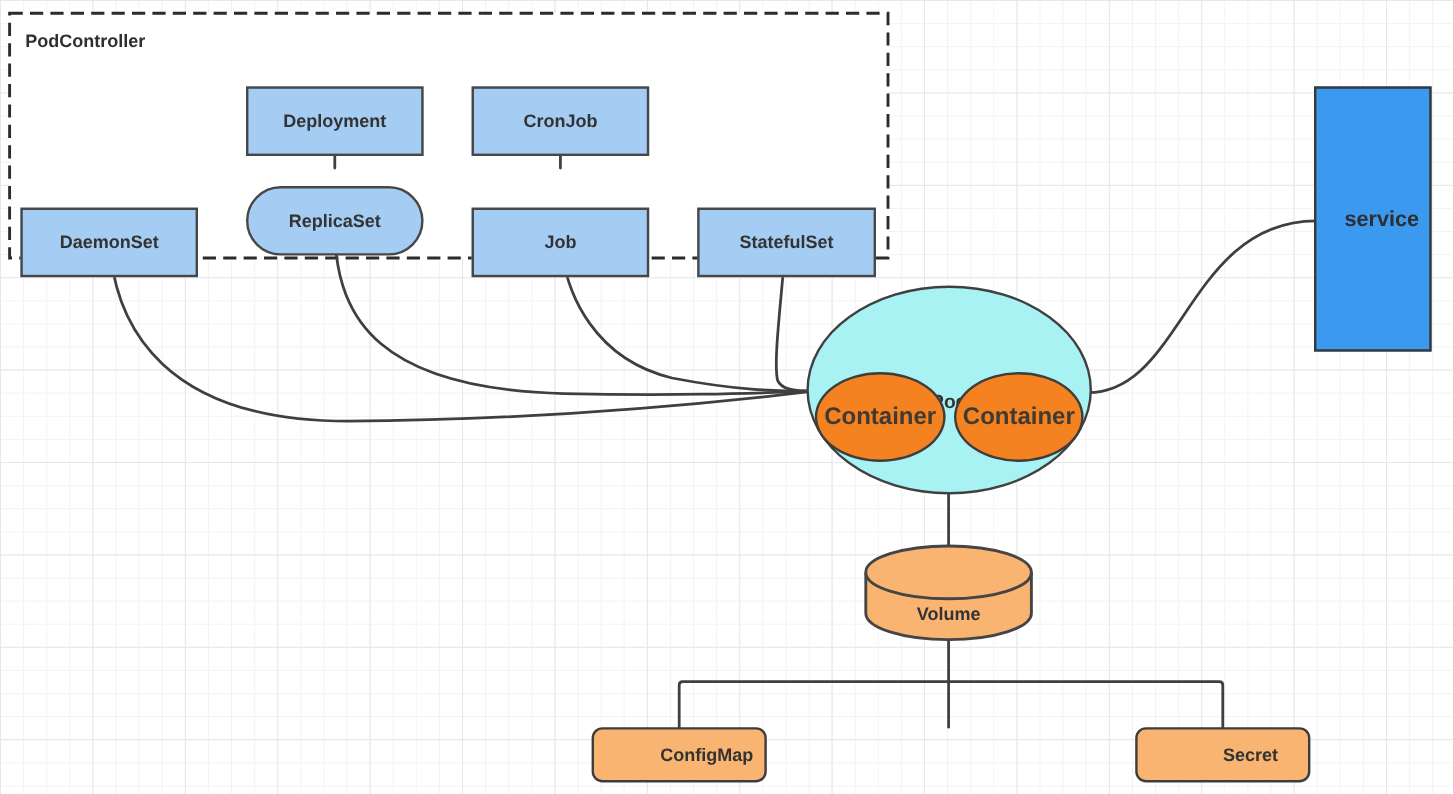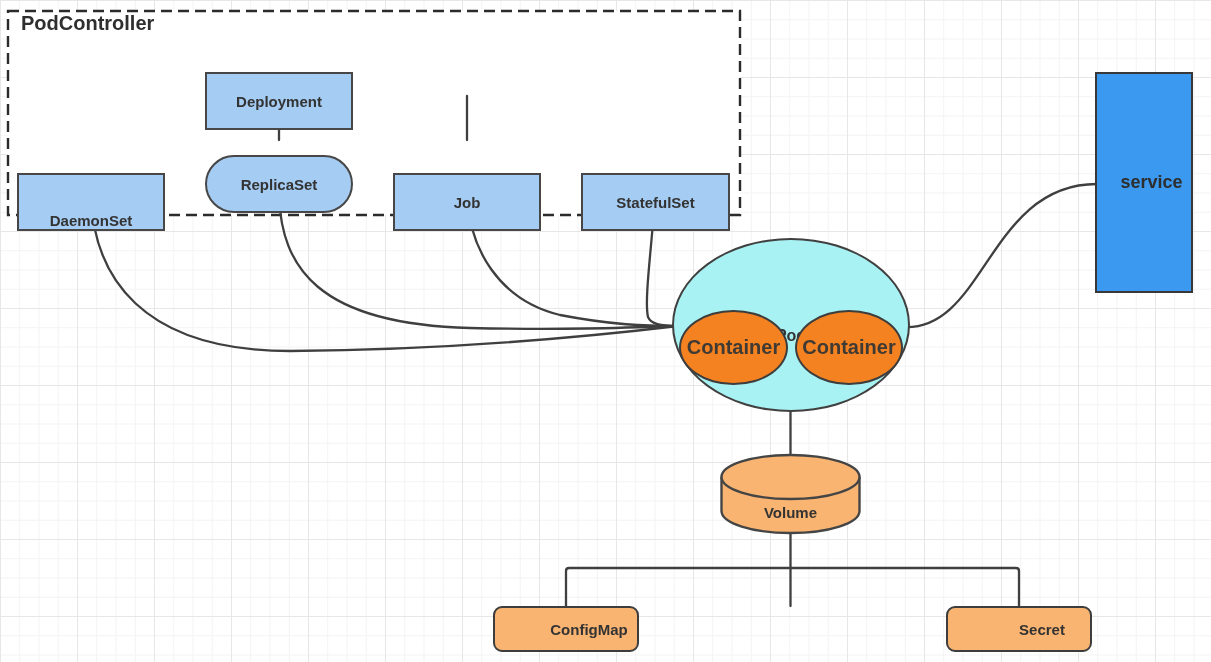--- a/index.html
+++ b/index.html
@@ -70,24 +70,24 @@
     text-align: center;
   }
   .ctrl-box {
     width: 148px; height: 58px;
     background: var(--controller-fill);
     border: 2px solid var(--controller-stroke);
     margin-top: 34px;
   }
   .group-label {
     position: absolute;
-    left: 21px; top: 12px;
+    left: 21px; top: 26px;
     z-index: 2;
     font-weight: bold;
-    font-size: 20px;
+    font-size: 15px;
     color: #2F2F2F;
   }
   .pod-ellipse {
     left: 672px; top: 238px;
     width: 238px; height: 174px;
     background: var(--pod-fill);
     border: 2.2px solid #404040;
     border-radius: 50%;
     align-items: center;
     padding-top: 21px;
@@ -151,21 +151,24 @@
       <path class="cyl" d="M721.5 477 L721.5 511 A69 22 0 0 0 859.5 511 L859.5 477"></path>
       <ellipse class="cyl" cx="790.5" cy="477" rx="69" ry="22"></ellipse>
     </g>
   </svg>
 
   <div class="group-label">PodController</div>
 
   <div class="node ctrl-box" style="left:205px; top:38px;">
     <span>Deployment</span>
   </div>
-  <div class="node ctrl-box" style="left:17px; top:139px;align-items:flex-end;">
+  <div class="node ctrl-box" style="left:393px; top:38px;">
+    <span>CronJob</span>
+  </div>
+  <div class="node ctrl-box" style="left:17px; top:139px;">
     <span>DaemonSet</span>
   </div>
   <div class="node ctrl-box" style="left:205px; top:121px;border-radius:29px;">
     <span>ReplicaSet</span>
   </div>
   <div class="node ctrl-box" style="left:393px; top:139px;">
     <span>Job</span>
   </div>
   <div class="node ctrl-box" style="left:581px; top:139px; width:149px;">
     <span>StatefulSet</span>

